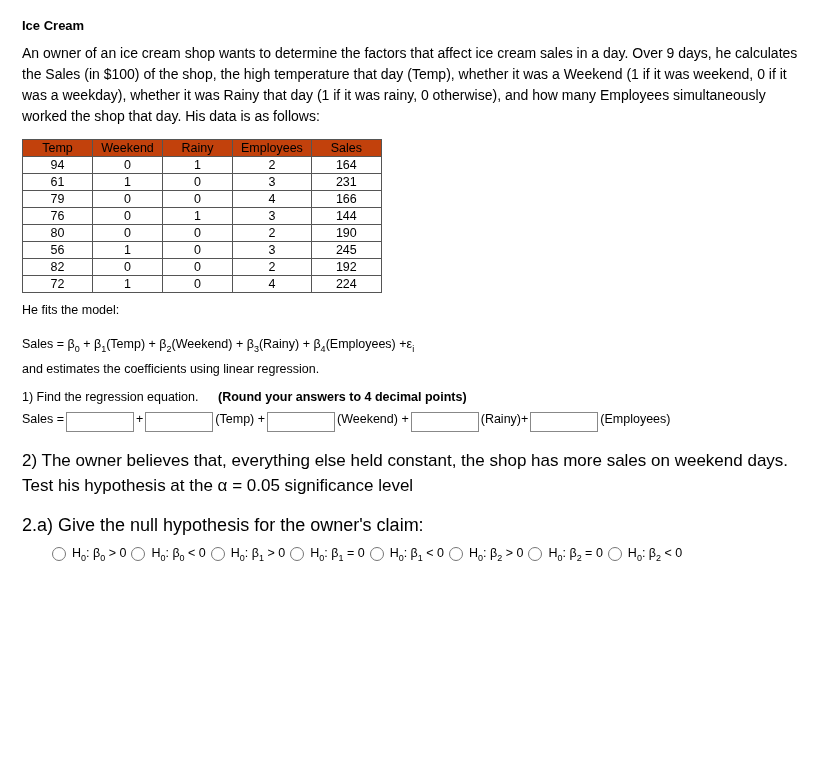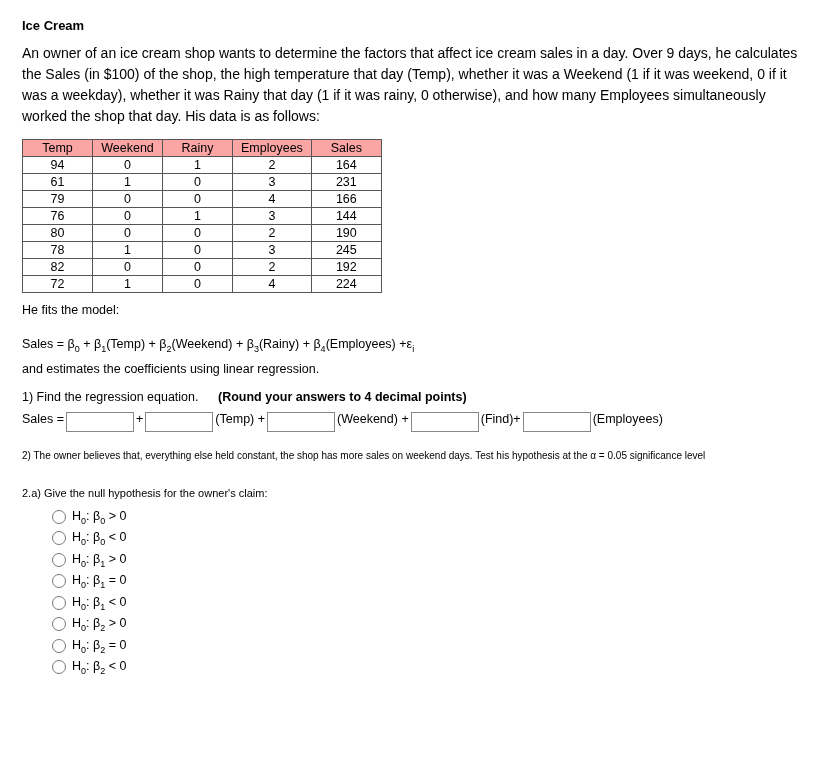--- a/index.html
+++ b/index.html
@@ -27,21 +27,21 @@
       margin-bottom: 10px;
       font-size: 12.5px;
     }
     table.data-table th, table.data-table td {
       border: 1px solid #555;
       padding: 1px 8px;
       text-align: center;
       min-width: 70px;
     }
     table.data-table th {
-      background: #fca5a5;
+      background: #c2410c;
       font-weight: normal;
     }
     .model-line {
       font-size: 12.5px;
       margin-bottom: 6px;
     }
     .and-estimates {
       font-size: 12.5px;
       margin-bottom: 14px;
     }
@@ -61,32 +61,32 @@
       gap: 2px;
     }
     .regression-row input[type="text"] {
       width: 68px;
       height: 20px;
       border: 1px solid #888;
       font-size: 12px;
       padding: 1px 3px;
     }
     .q2-text {
-      font-size: 10px;
+      font-size: 17px;
       line-height: 1.5;
-      margin-bottom: 24px;
+      margin-bottom: 16px;
     }
     .q2a-text {
-      font-size: 11px;
+      font-size: 18px;
       margin-bottom: 10px;
     }
     .radio-group {
       margin-left: 30px;
       display: flex;
-      flex-direction: column;
+      flex-direction: row;
       gap: 5px;
       font-size: 12.5px;
     }
     .radio-item {
       display: flex;
       align-items: center;
       gap: 6px;
     }
     .radio-item input[type="radio"] {
       margin: 0;
@@ -142,21 +142,21 @@
         <td>144</td>
       </tr>
       <tr>
         <td>80</td>
         <td>0</td>
         <td>0</td>
         <td>2</td>
         <td>190</td>
       </tr>
       <tr>
-        <td>78</td>
+        <td>56</td>
         <td>1</td>
         <td>0</td>
         <td>3</td>
         <td>245</td>
       </tr>
       <tr>
         <td>82</td>
         <td>0</td>
         <td>0</td>
         <td>2</td>
@@ -186,21 +186,21 @@
 
 <div class="regression-row">
   <span>Sales =</span>
   <input type="text" value="" style="">
   <span>+</span>
   <input type="text" value="" style="">
   <span>(Temp) +</span>
   <input type="text" value="" style="">
   <span>(Weekend) +</span>
   <input type="text" value="" style="">
-  <span>(Find)+</span>
+  <span>(Rainy)+</span>
   <input type="text" value="" style="">
   <span>(Employees)</span>
 </div>
 
 <p class="q2-text">2) The owner believes that, everything else held constant, the shop has more sales on weekend days.  Test his hypothesis at the α = 0.05 significance level</p>
 
 <p class="q2a-text">2.a) Give the null hypothesis for the owner's claim:</p>
 
 <div class="radio-group" id="radio-group">
     <div class="radio-item">

